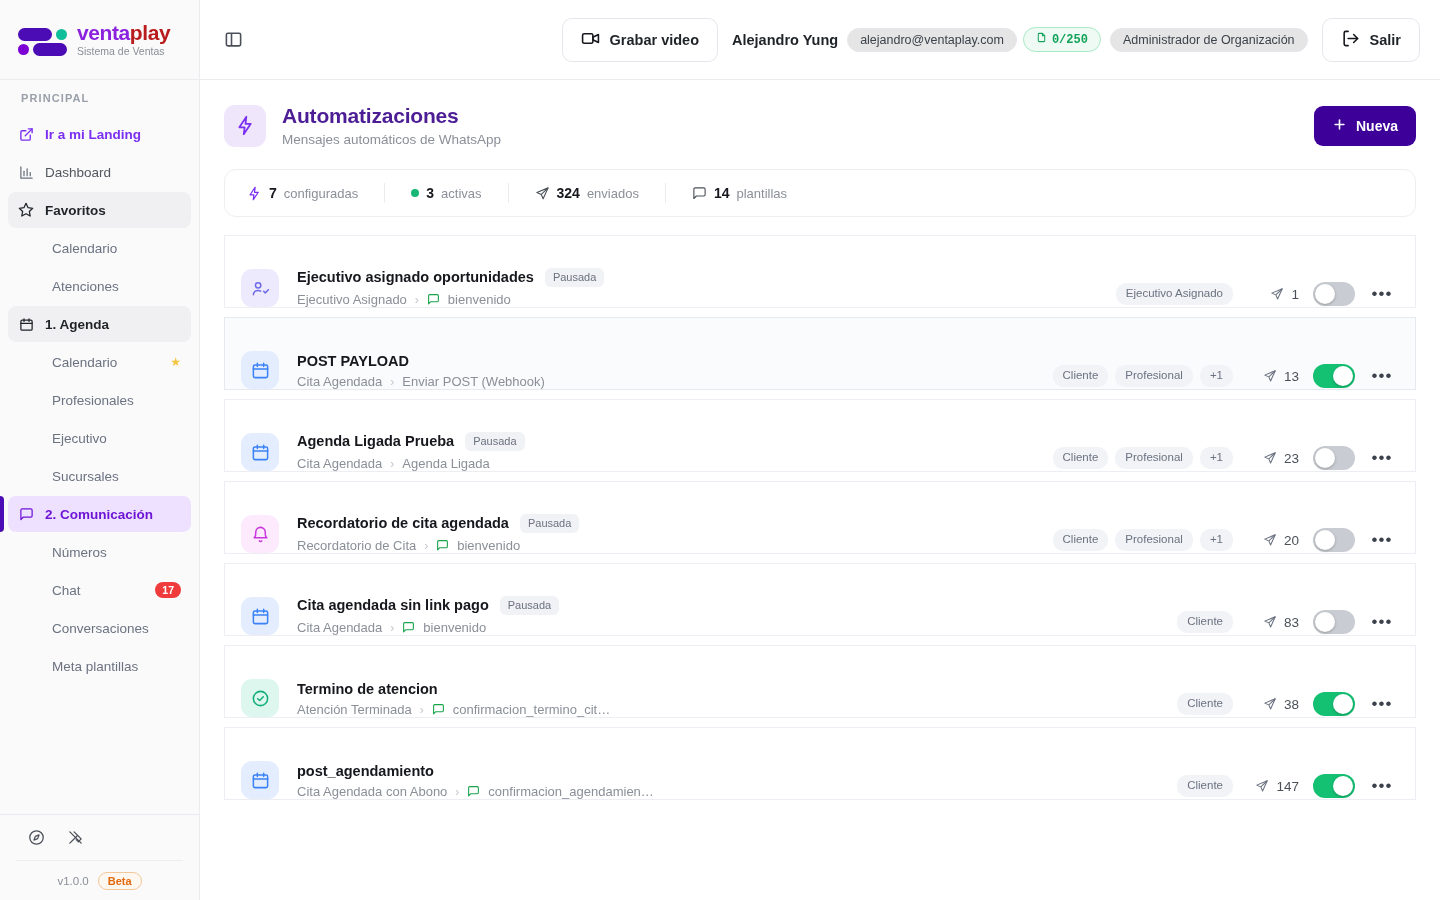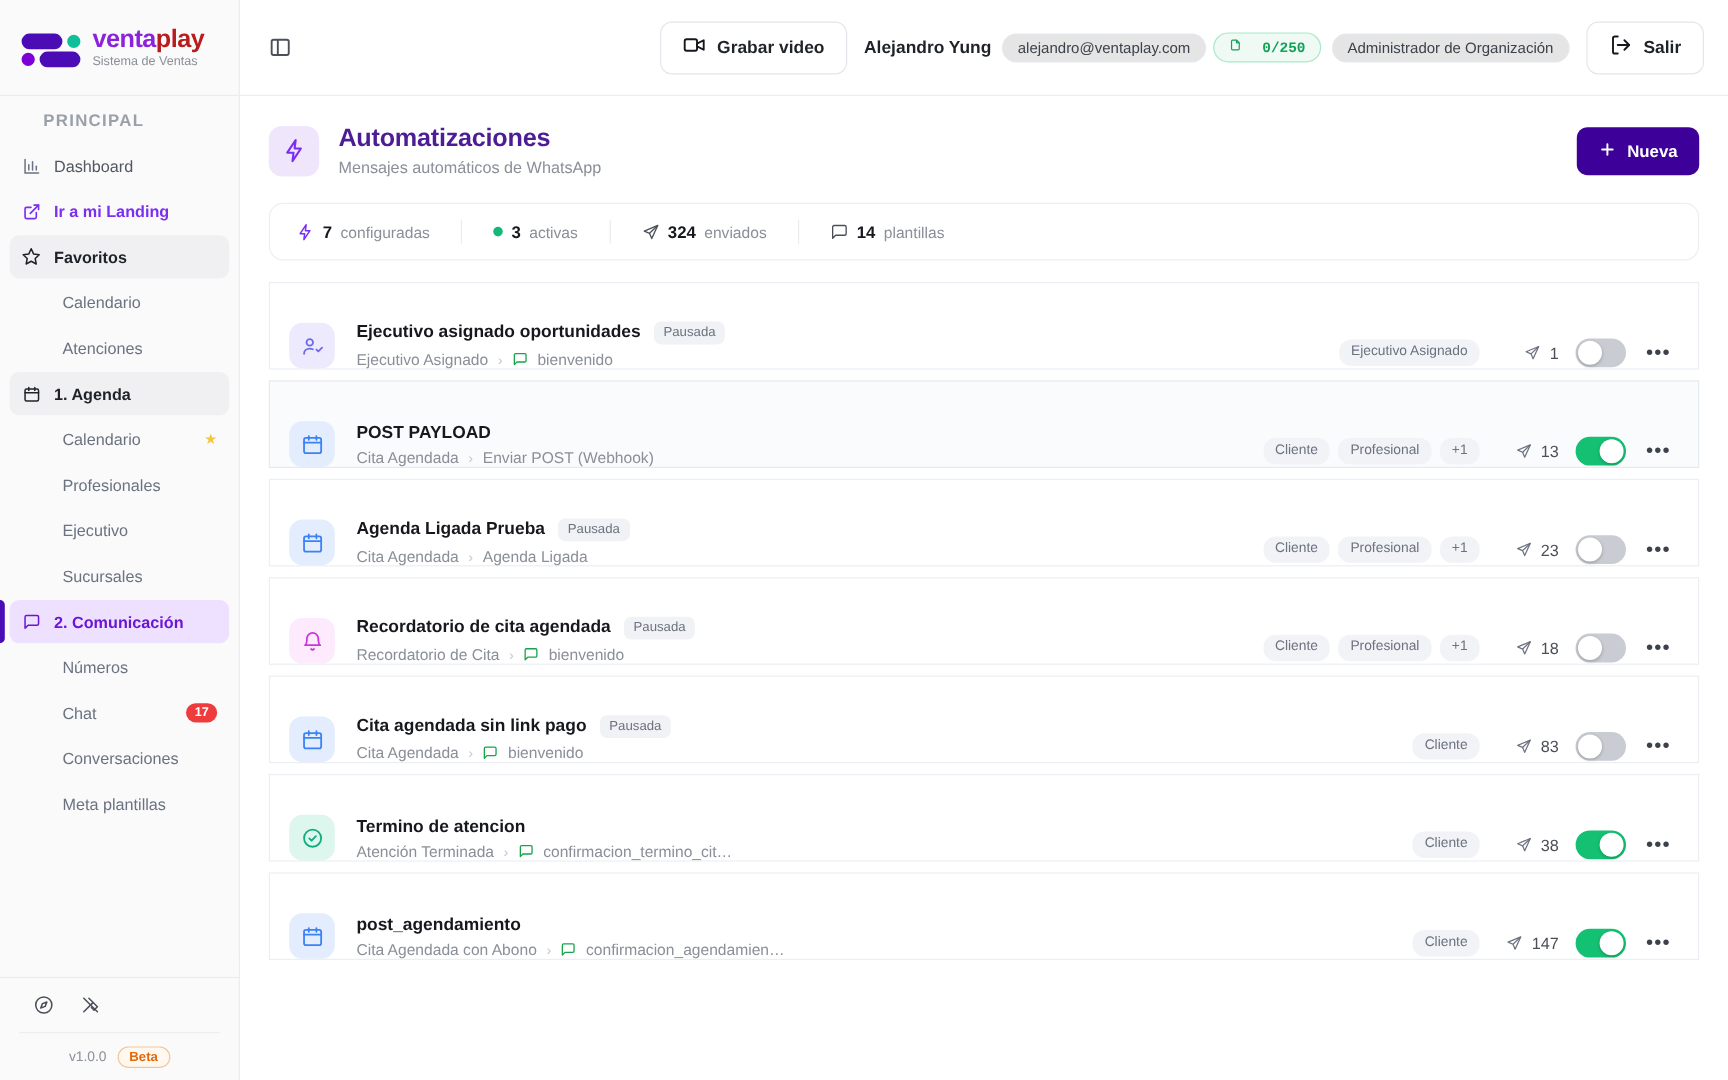--- a/index.html
+++ b/index.html
@@ -31,22 +31,22 @@
   .dot-purple { position: absolute; left: 2px; top: 24px; width: 11px; height: 11px; background: #7d00d4; border-radius: 50%; }
   .bar-b { position: absolute; left: 17px; top: 23px; width: 34px; height: 13px; background: #4b0bb5; border-radius: 7px; }
   .logo-text { display: flex; flex-direction: column; line-height: 1; }
   .logo-word { font-size: 21px; font-weight: 700; letter-spacing: -0.4px; }
   .logo-word .v1 { color: #8b22dd; }
   .logo-word .v2 { color: #b91c1c; }
   .logo-sub { font-size: 10.5px; color: #8a8f98; margin-top: 3px; }
 
   .nav-scroll { flex: 1; overflow: hidden; padding-top: 12px; position: relative; }
   .nav-section-label {
-    font-size: 14px; font-weight: 700; letter-spacing: 1.1px;
-    color: #9aa0a9; padding: 0 0 10px 36px;
+    font-size: 11px; font-weight: 700; letter-spacing: 1.1px;
+    color: #9aa0a9; padding: 0 0 10px 21px;
   }
   .nav-item {
     display: flex; align-items: center; gap: 11px;
     height: 36px; margin: 2px 8px; padding: 0 10px;
     border-radius: 8px; font-size: 13.5px; color: #52575f;
     cursor: pointer; position: relative; white-space: nowrap;
   }
   .nav-item .ico { width: 16px; height: 16px; flex: none; display: flex; align-items: center; justify-content: center; color: #6b7280; }
   .nav-item .ico svg { display: block; }
   .nav-item.landing { color: #7b2ff0; font-weight: 600; }
@@ -109,21 +109,21 @@
   .user-block { display: flex; flex-direction: row; align-items: flex-end; gap: 6px; }
   .user-row { display: flex; align-items: center; gap: 9px; }
   .user-name { font-size: 14.5px; font-weight: 700; color: #1f2328; }
   .pill {
     border: 1px solid #e4e6ec; border-radius: 13px; padding: 4px 12px;
     font-size: 12.5px; color: #3c424b; background: #e5e5e5; white-space: nowrap;
   }
   .pill.quota {
     border-color: #a8e9c6; background: #eefaf3; color: #12a259;
     font-family: "Liberation Mono", monospace; font-weight: 700; font-size: 12px;
-    display: flex; align-items: center; gap: 17px;
+    display: flex; align-items: center; gap: 5px;
   }
 
   
   .content { flex: 1; overflow: hidden; padding: 24px 24px 0 24px; }
   .page-head { display: flex; align-items: center; gap: 16px; margin-bottom: 22px; }
   .page-icon {
     width: 42px; height: 42px; border-radius: 11px; background: #f0e6fc;
     display: flex; align-items: center; justify-content: center; color: #7b2ff0; flex: none;
   }
   .page-titles { flex: 1; }
@@ -216,41 +216,41 @@
       </div>
       <div class="logo-text">
         <div class="logo-word"><span class="v1">venta</span><span class="v2">play</span></div>
         <div class="logo-sub">Sistema de Ventas</div>
       </div>
     </div>
 
     <div class="nav-scroll">
       <div class="nav-section-label">PRINCIPAL</div>
 
+      <div class="nav-item landing">
+        <span class="ico">
+            <svg width="15" height="15" viewBox="0 0 24 24" fill="none" stroke="currentColor" stroke-width="2.2" stroke-linecap="round" stroke-linejoin="round">
+              <path d="M15 3h6v6"></path>
+              <path d="M10 14 21 3"></path>
+              <path d="M18 13v6a2 2 0 0 1-2 2H5a2 2 0 0 1-2-2V8a2 2 0 0 1 2-2h6"></path>
+            </svg>
+          </span>
+        <span>Ir a mi Landing</span>
+      </div>
+
       <div class="nav-item">
         <span class="ico">
             <svg width="15" height="15" viewBox="0 0 24 24" fill="none" stroke="currentColor" stroke-width="2" stroke-linecap="round">
               <path d="M3 3v18h18"></path>
               <path d="M8 17V10"></path>
               <path d="M13 17V6"></path>
               <path d="M18 17v-5"></path>
             </svg>
           </span>
         <span>Dashboard</span>
-      </div>
-
-      <div class="nav-item landing">
-        <span class="ico">
-            <svg width="15" height="15" viewBox="0 0 24 24" fill="none" stroke="currentColor" stroke-width="2.2" stroke-linecap="round" stroke-linejoin="round">
-              <path d="M15 3h6v6"></path>
-              <path d="M10 14 21 3"></path>
-              <path d="M18 13v6a2 2 0 0 1-2 2H5a2 2 0 0 1-2-2V8a2 2 0 0 1 2-2h6"></path>
-            </svg>
-          </span>
-        <span>Ir a mi Landing</span>
       </div>
 
       <div class="nav-item sel-gray">
         <span class="ico">
             <svg width="16" height="16" viewBox="0 0 24 24" fill="none" stroke="#1f2328" stroke-width="1.9" stroke-linejoin="round">
               <polygon points="12 2 15.1 8.6 22 9.4 17 14.2 18.3 21 12 17.6 5.7 21 7 14.2 2 9.4 8.9 8.6 12 2"></polygon>
             </svg>
           </span>
         <span>Favoritos</span>
       </div>
@@ -592,21 +592,21 @@
                 <span class="tag">Profesional</span>
                 <span class="tag">+1</span>
               </div>
       <div class="sent">
         <span class="si">
                   <svg width="14" height="14" viewBox="0 0 24 24" fill="none" stroke="#6b7280" stroke-width="1.8" stroke-linejoin="round">
                     <path d="M21 3 3 10.5l7 3 3 7z"></path>
                     <path d="M21 3 10 13.5"></path>
                   </svg>
                 </span>
-        <span class="sn">18</span>
+        <span class="sn">20</span>
       </div>
       <div class="toggle off">
                 <span class="knob"></span>
               </div>
       <div class="more">•••</div>
     </div>
           </div>
           <div class="row">
     <div class="row-icon ic-blue">
               <svg width="19" height="19" viewBox="0 0 24 24" fill="none" stroke="currentColor" stroke-width="1.9" stroke-linecap="round">

